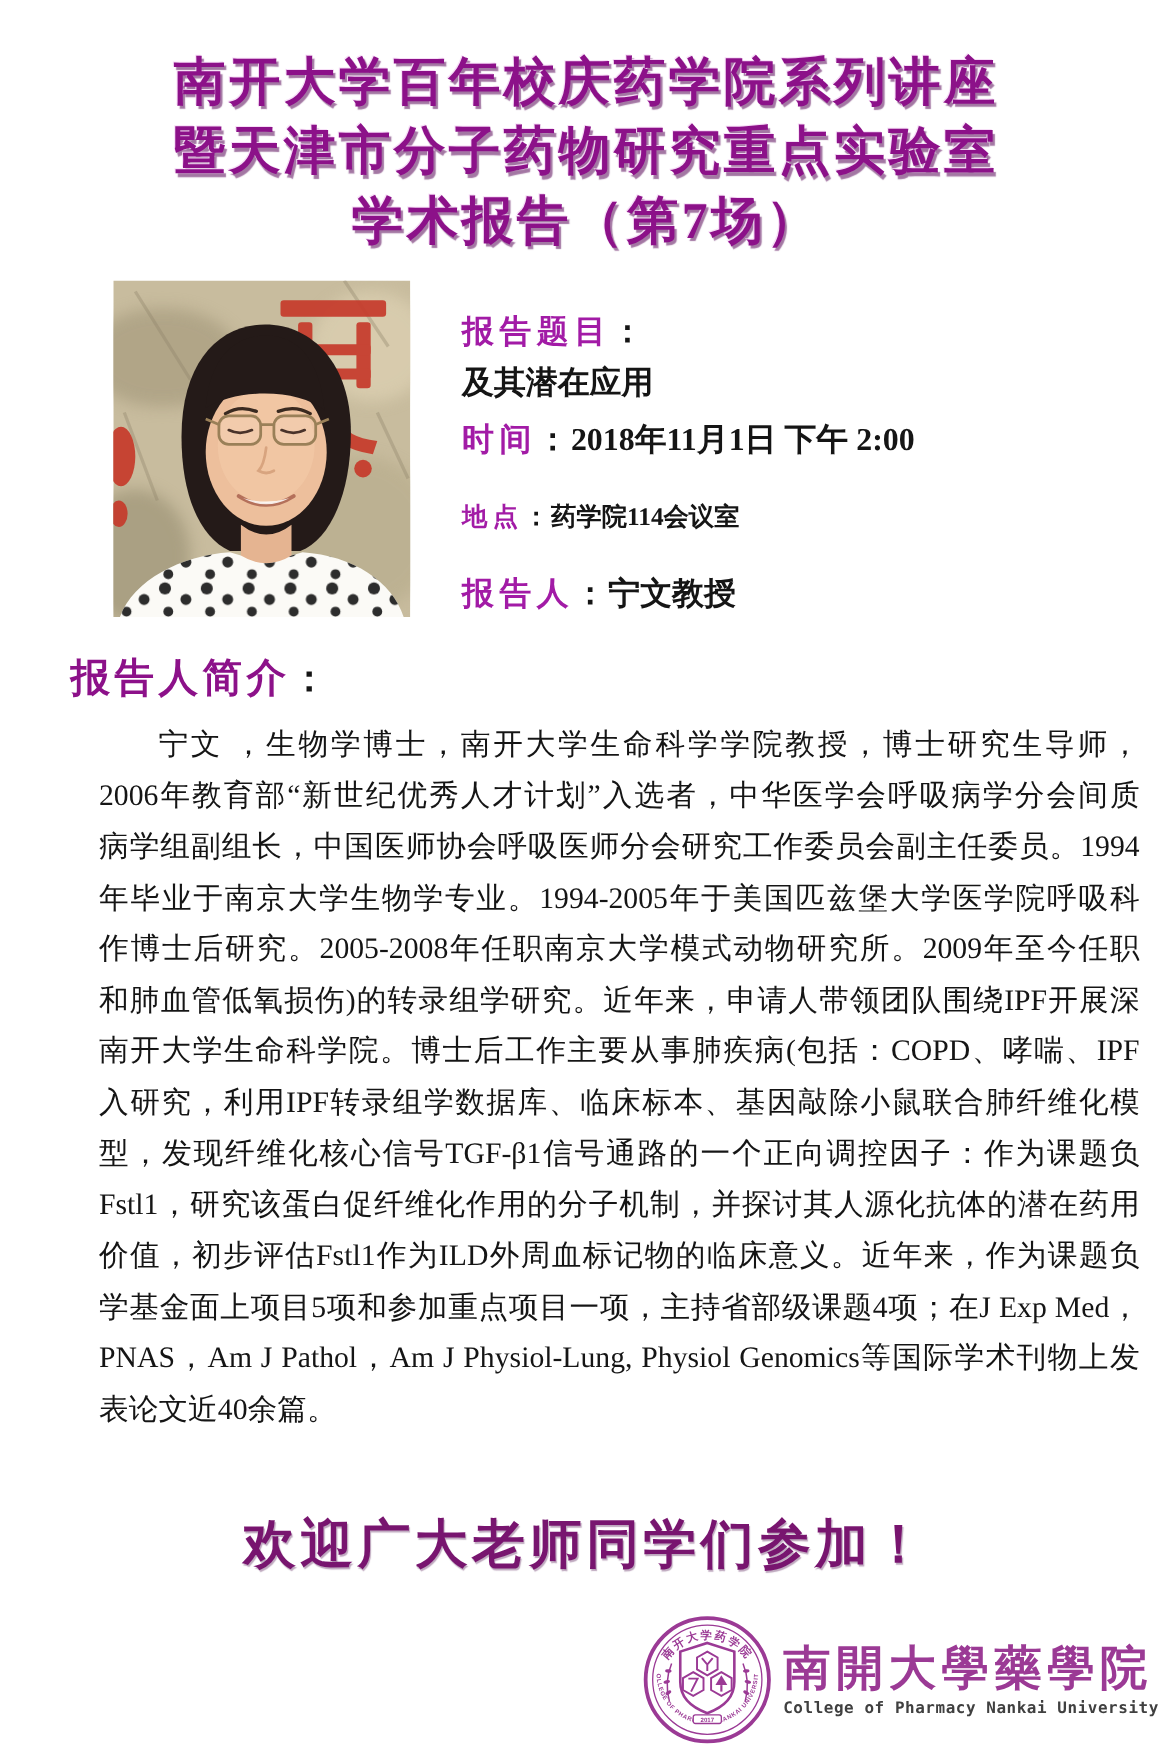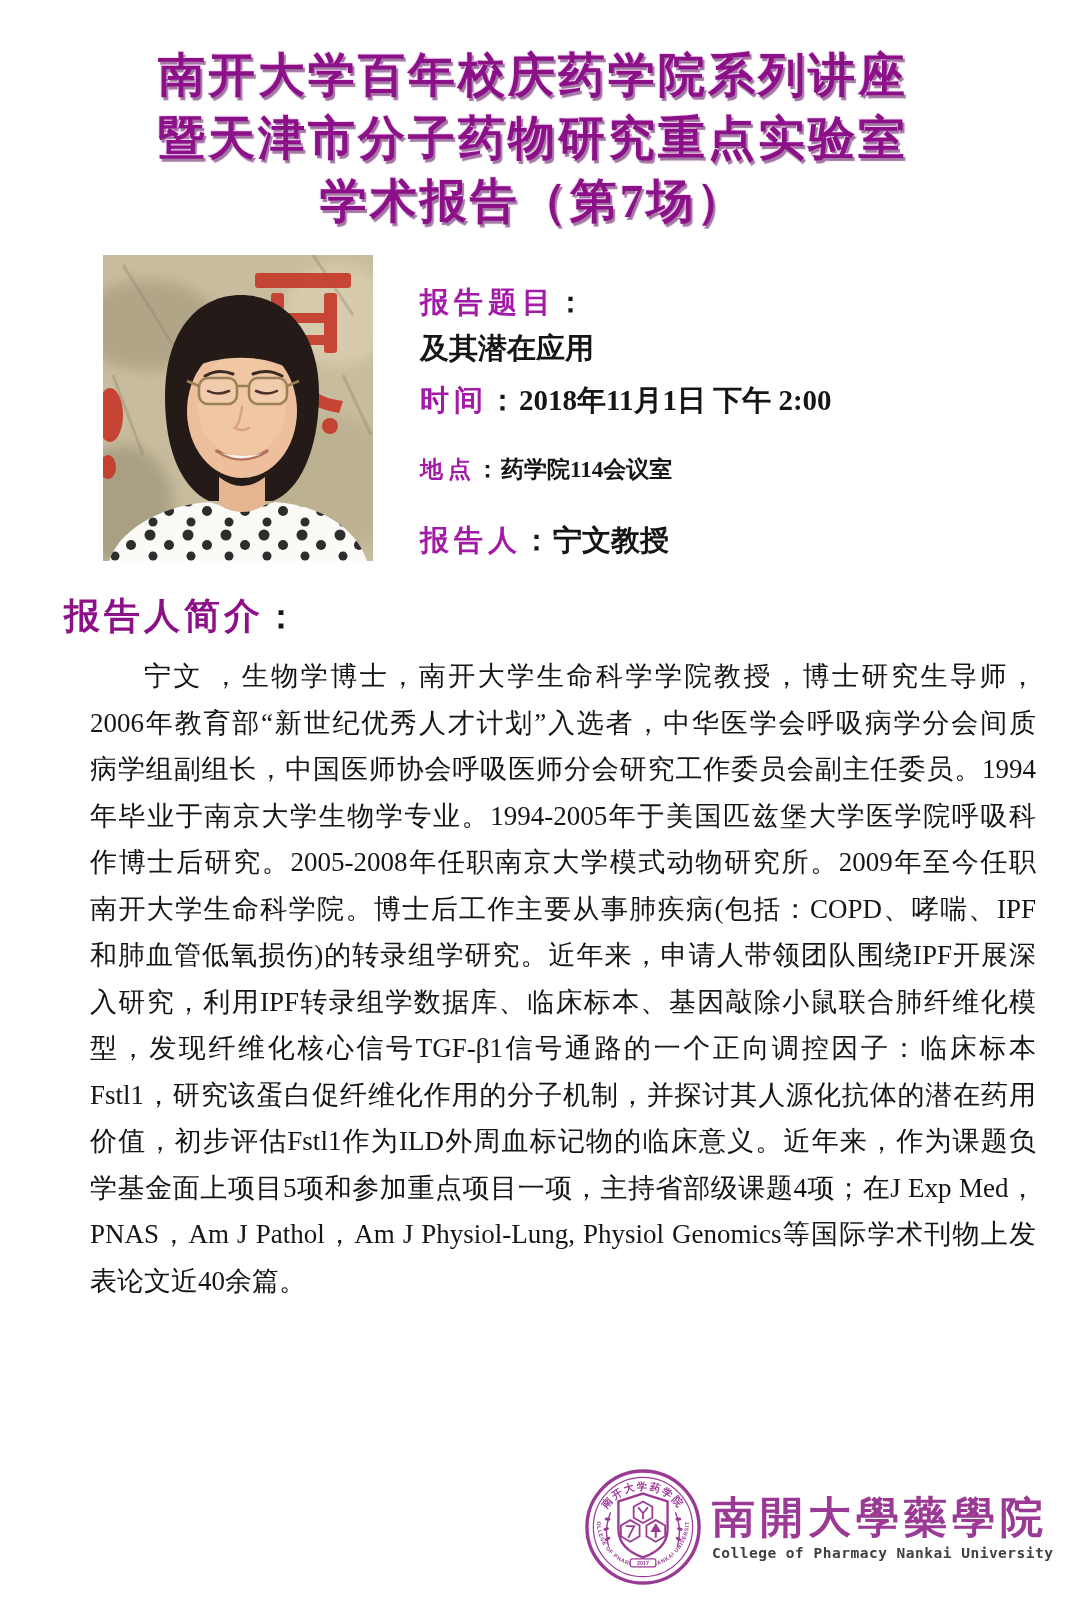--- a/index.html
+++ b/index.html
@@ -151,31 +151,32 @@
 
   <div class="bio-heading">
     <span>报告人简介</span><span class="d-colon">：</span>
   </div>
   <div class="bio">
       <div class="bio-line">宁文 ，生物学博士，南开大学生命科学学院教授，博士研究生导师，</div>
       <div class="bio-line">2006年教育部“新世纪优秀人才计划”入选者，中华医学会呼吸病学分会间质</div>
       <div class="bio-line">病学组副组长，中国医师协会呼吸医师分会研究工作委员会副主任委员。1994</div>
       <div class="bio-line">年毕业于南京大学生物学专业。1994-2005年于美国匹兹堡大学医学院呼吸科</div>
       <div class="bio-line">作博士后研究。2005-2008年任职南京大学模式动物研究所。2009年至今任职</div>
+      <div class="bio-line">和肺血管低氧损伤)的转录组学研究。近年来，申请人带领团队围绕IPF开展深</div>
       <div class="bio-line">南开大学生命科学院。博士后工作主要从事肺疾病(包括：COPD、哮喘、IPF</div>
-      <div class="bio-line">和肺血管低氧损伤)的转录组学研究。近年来，申请人带领团队围绕IPF开展深</div>
       <div class="bio-line">入研究，利用IPF转录组学数据库、临床标本、基因敲除小鼠联合肺纤维化模</div>
-      <div class="bio-line">型，发现纤维化核心信号TGF-β1信号通路的一个正向调控因子：临床标本</div>
+      <div class="bio-line">型，发现纤维化核心信号TGF-β1信号通路的一个正向调控因子：作为课题负</div>
       <div class="bio-line">Fstl1，研究该蛋白促纤维化作用的分子机制，并探讨其人源化抗体的潜在药用</div>
       <div class="bio-line">价值，初步评估Fstl1作为ILD外周血标记物的临床意义。近年来，作为课题负</div>
       <div class="bio-line">学基金面上项目5项和参加重点项目一项，主持省部级课题4项；在J Exp Med，</div>
       <div class="bio-line">PNAS，Am J Pathol，Am J Physiol-Lung, Physiol Genomics等国际学术刊物上发</div>
       <div class="bio-line">表论文近40余篇。</div>
     </div>
 
+  <div class="welcome">欢迎广大老师同学们参加！</div>
 
   <div class="footer">
     <svg class="seal" viewBox="0 0 120 120" xmlns="http://www.w3.org/2000/svg">
       <defs>
         <path id="arcTop" d="M16,66 A44,44 0 0 1 104,66"></path>
         <path id="arcBot" d="M13,54 A47,47 0 0 0 107,54"></path>
       </defs>
       <circle cx="60" cy="60" r="57" fill="#ffffff" stroke="#9B3A95" stroke-width="3.5"></circle>
       <circle cx="60" cy="60" r="50.5" fill="none" stroke="#9B3A95" stroke-width="1.2"></circle>
       <text font-size="10.5" fill="#9B3A95" font-weight="bold" letter-spacing="2" font-family="'Liberation Serif',serif">

